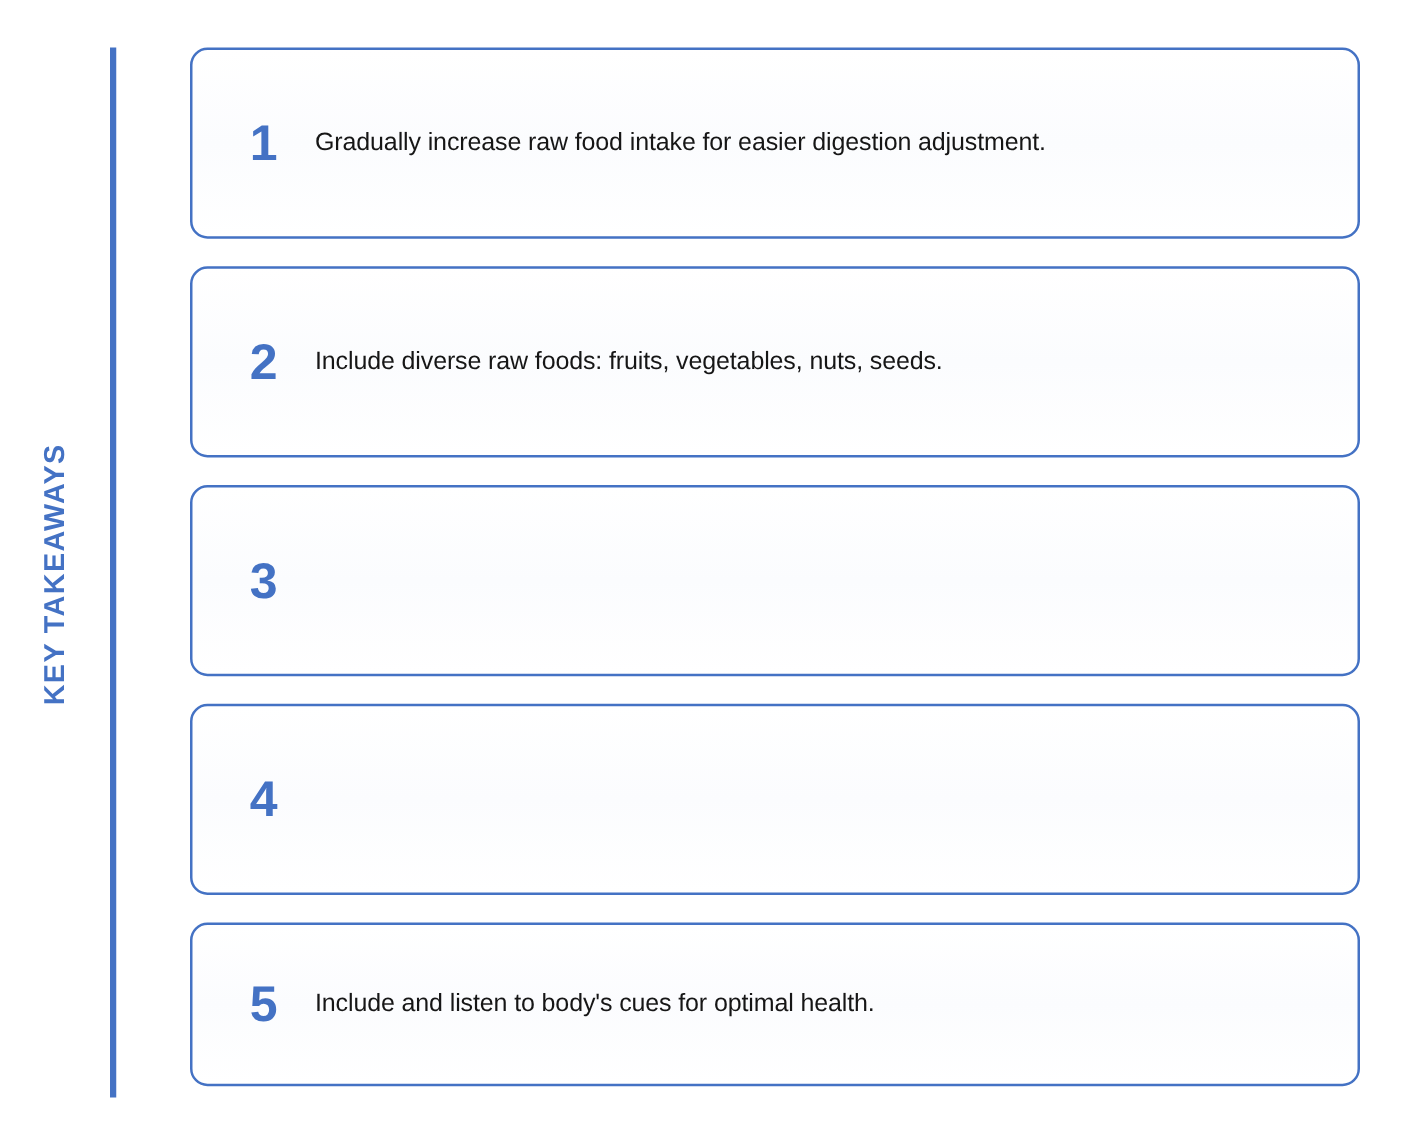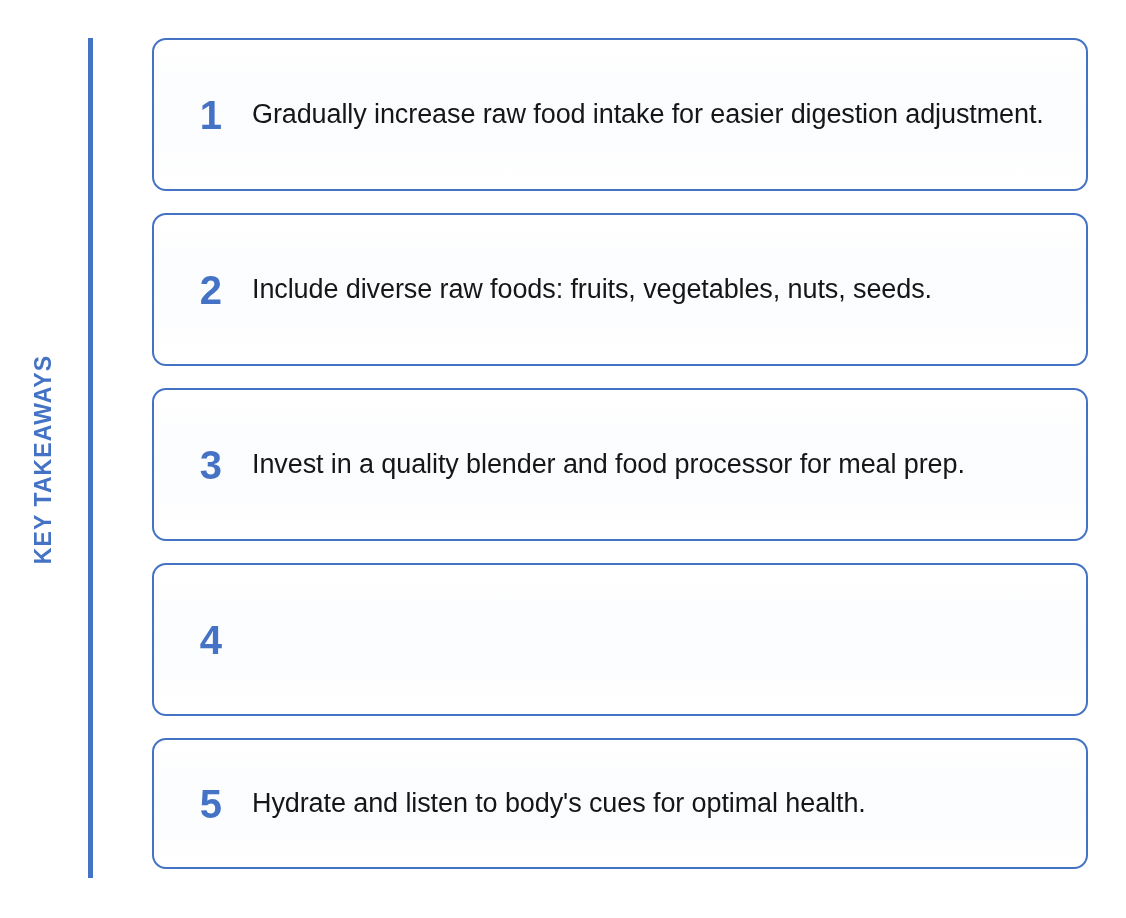--- a/index.html
+++ b/index.html
@@ -92,21 +92,21 @@
     font-weight: bold;
     color: #4472C4;
     line-height: 1;
     margin-right: 30px;
     user-select: none;
   }
 
   .card-text {
     flex: 1 1 auto;
     font-family: "Liberation Sans", sans-serif;
-    font-size: 27px;
+    font-size: 20px;
     font-weight: normal;
     color: #161616;
     line-height: 1.33;
     letter-spacing: -0.1px;
   }
 </style>
 </head>
 <body>
 
 <div class="page">
@@ -124,26 +124,25 @@
       <span class="card-text">Gradually increase raw food intake for easier digestion adjustment.</span>
     </div>
 
     <div class="card two-line">
       <span class="card-number">2</span>
       <span class="card-text">Include diverse raw foods: fruits, vegetables, nuts, seeds.</span>
     </div>
 
     <div class="card two-line">
       <span class="card-number">3</span>
-      <span class="card-text">Invest in a quality blender and food processor for meal prep.</span>
     </div>
 
     <div class="card two-line">
       <span class="card-number">4</span>
     </div>
 
     <div class="card one-line">
       <span class="card-number">5</span>
-      <span class="card-text">Hydrate and listen to body's cues for optimal health.</span>
+      <span class="card-text">Include and listen to body's cues for optimal health.</span>
     </div>
 
   </div>
 </div>
 
 </body></html>

